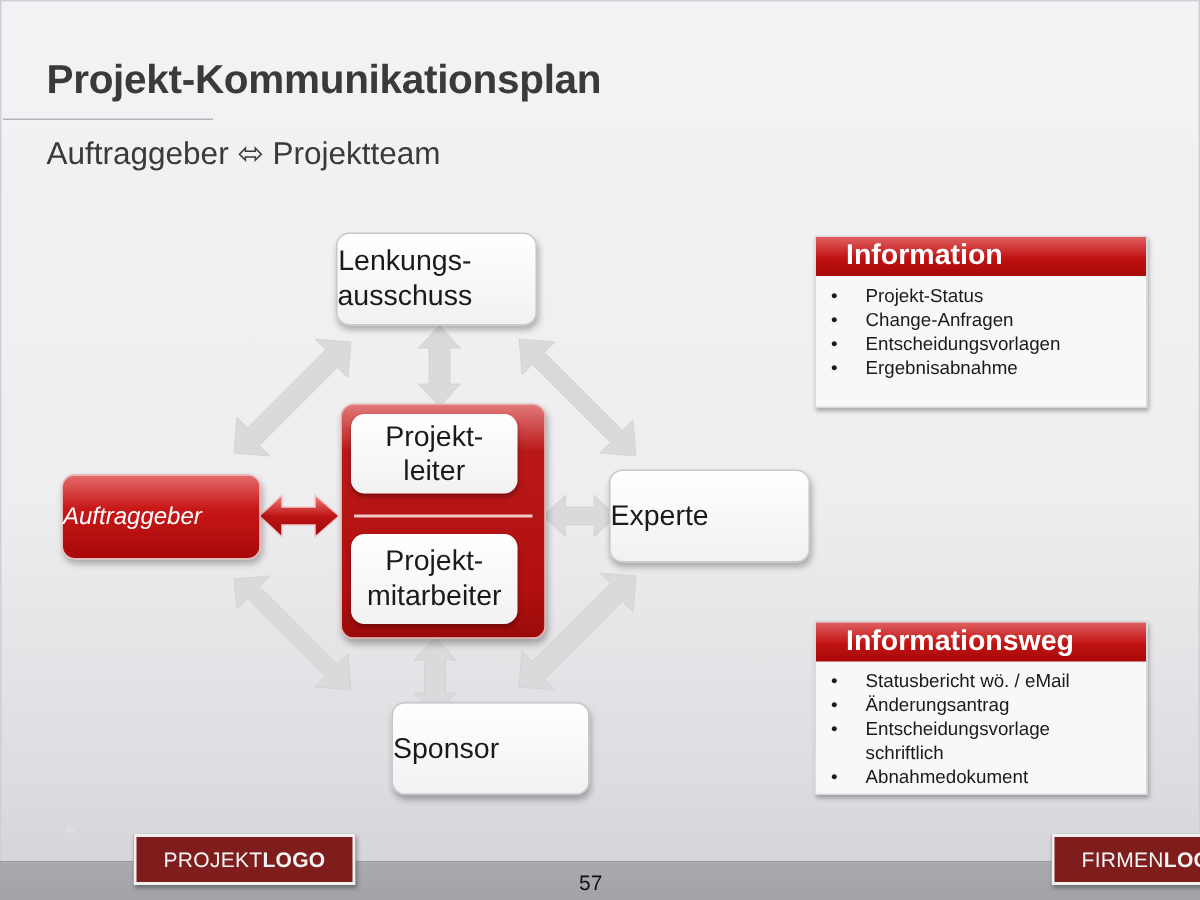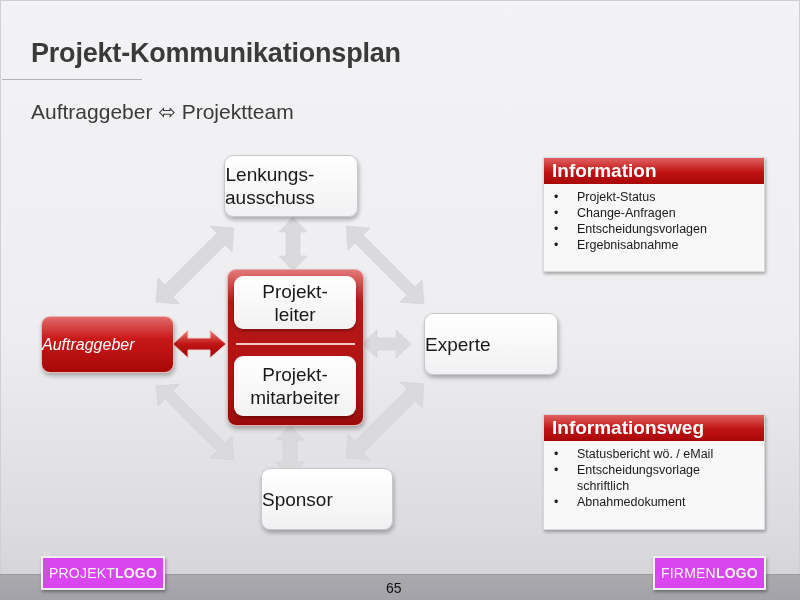--- a/index.html
+++ b/index.html
@@ -2,51 +2,51 @@
 <html><head>
   <meta charset="utf-8">
   <style>
     html, body { margin:0; padding:0; }
     body { width:800px; height:600px; position:relative; overflow:hidden;
       font-family:"Liberation Sans", sans-serif;
       background:linear-gradient(to bottom, #f3f3f5 0%, #eeeef0 55%, #dcdce0 88%, #d2d2d6 100%); }
     .frame { position:absolute; left:0; top:0; width:798px; height:598px; border:1px solid #d0d0d4; pointer-events:none; }
     .title { position:absolute; left:31px; top:38px; font-size:27px; font-weight:bold; color:#3a3a3a; letter-spacing:-0.2px; }
     .title-rule { position:absolute; left:2px; top:79px; width:140px; height:1px; background:#b4b4b8; }
-    .subtitle { position:absolute; left:31px; top:100px; font-size:21px; color:#3a3a3a; }
+    .subtitle { position:absolute; left:31px; top:90px; font-size:21px; color:#3a3a3a; }
     .footer-bar { position:absolute; left:0; top:574px; width:800px; height:26px; background:linear-gradient(#a9a9ae,#a2a2a8); border-top:1px solid #9a9aa0; }
     .page-num { position:absolute; left:386px; top:580px; font-size:14px; color:#111; }
-    .logo { position:absolute; height:30px; background:#d946ef; border:2px solid #f0f0f0; box-shadow:1px 2px 3px rgba(0,0,0,0.35);
-      color:#f4f4f4; font-size:14px; line-height:30px; padding:0 6px; letter-spacing:0.2px; }
+    .logo { position:absolute; height:30px; background:#7f1d1d; border:2px solid #f0f0f0; box-shadow:1px 2px 3px rgba(0,0,0,0.35);
+      color:#f4f4f4; font-size:14px; line-height:30px; padding:0 18px; letter-spacing:0.2px;margin-left:48px; }
     .logo b { font-weight:bold; }
     .logo-left { left:41px; top:556px; }
     .logo-right { left:653px; top:556px; }
     .tiny-mark { position:absolute; left:44px; top:549px; font-size:7px; color:#e8e8e8; }
 
     .box { position:absolute; background:linear-gradient(#ffffff,#f1f1f3); border:1px solid #c8c8cc; border-radius:9px;
       box-shadow:1px 3px 4px rgba(0,0,0,0.28); display:flex; align-items:center; justify-content:flex-start; text-align:center;
       font-size:19px; color:#1a1a1a; line-height:23px; }
     .box-lenkung { left:224px; top:155px; width:132px; height:60px; }
-    .box-experte { left:424px; top:313px; width:132px; height:60px; }
+    .box-experte { left:406px; top:313px; width:132px; height:60px; }
     .box-sponsor { left:221px; top:468px; width:130px; height:60px;margin-left:40px; }
     .box-auftraggeber { left:41px; top:316px; width:131px; height:55px; color:#fff; font-size:16px;
       background:linear-gradient(#e36a6a 0%, #c81818 40%, #a80808 100%); border:1px solid #e9b9b9;font-style:italic; }
     .red-container { position:absolute; left:227px; top:269px; width:135px; height:155px; border-radius:9px;
       background:linear-gradient(#e27878,#b81818 20%,#b01010 80%,#9a0a0a); box-shadow:1px 3px 5px rgba(0,0,0,0.3); border:1px solid #e6b0b0; }
-    .inner { position:absolute; left:6px; width:122px; height:53px; background:linear-gradient(#fff,#f2f2f2); border-radius:9px;
+    .inner { position:absolute; left:6px; width:111px; height:53px; background:linear-gradient(#fff,#f2f2f2); border-radius:9px;
       display:flex; align-items:center; justify-content:center; text-align:center; font-size:19px; line-height:23px; color:#1a1a1a;
       box-shadow:0 2px 3px rgba(0,0,0,0.3); }
     .inner-top { top:6px; }
     .inner-bot { top:86px; height:60px; }
     .inner-sep { position:absolute; left:8px; width:119px; height:2px; top:73px; background:#f1c9c9; }
 
     .arrows { position:absolute; left:0; top:0; width:800px; height:600px; pointer-events:none; }
 
     .info { position:absolute; left:543px; width:220px; background:#f8f8f9; box-shadow:1px 2px 3px rgba(0,0,0,0.3); border:1px solid #d8d8dc; }
-    .info-head { height:26px; background:linear-gradient(#e06060,#c01212 55%,#a80808); color:#fff; font-weight:bold; font-size:19px; line-height:26px; padding-left:8px; }
+    .info-head { height:26px; background:linear-gradient(#e06060,#c01212 55%,#a80808); color:#fff; font-weight:bold; font-size:19px; line-height:26px; padding-left:20px; }
     .info ul { list-style:none; margin:0; padding:5px 11px 0 0; font-size:12.5px; color:#1a1a1a; }
     .info li { position:relative; padding-left:33px; line-height:16px; }
     .info li::before { content:"•"; position:absolute; left:10px; }
     .info-1 { top:157px; height:113px; }
     .info-2 { top:414px; height:114px; }
   </style>
 </head>
 <body>
 
 <div class="frame"></div>
@@ -119,22 +119,23 @@
     <li>Change-Anfragen</li>
     <li>Entscheidungsvorlagen</li>
     <li>Ergebnisabnahme</li>
   </ul>
 </div>
 
 <div class="info info-2">
   <div class="info-head">Informationsweg</div>
   <ul>
     <li>Statusbericht wö. / eMail</li>
+    <li>Änderungsantrag</li>
     <li style="padding-right:40px">Entscheidungsvorlage schriftlich</li>
     <li>Abnahmedokument</li>
   </ul>
 </div>
 
 <div class="footer-bar"></div>
-<div class="page-num">65</div>
+<div class="page-num">57</div>
 <div class="tiny-mark">▭</div>
 <div class="logo logo-left"><span>PROJEKT</span><b>LOGO</b></div>
 <div class="logo logo-right"><span>FIRMEN</span><b>LOGO</b></div>
 
 </body></html>

